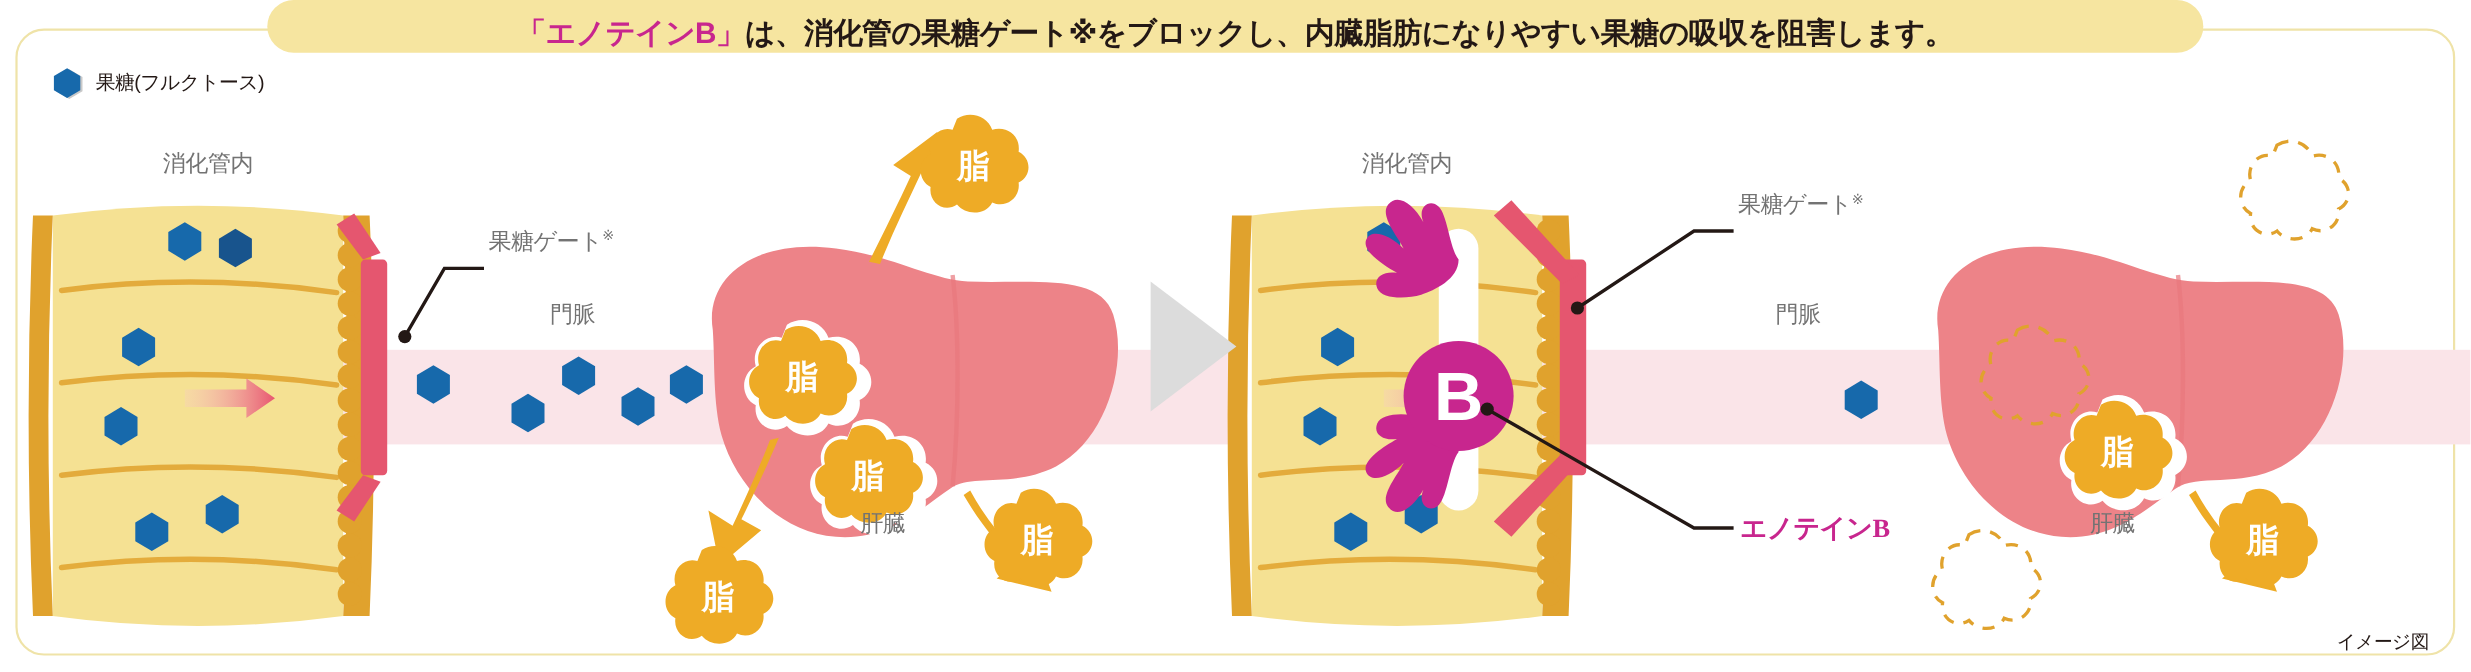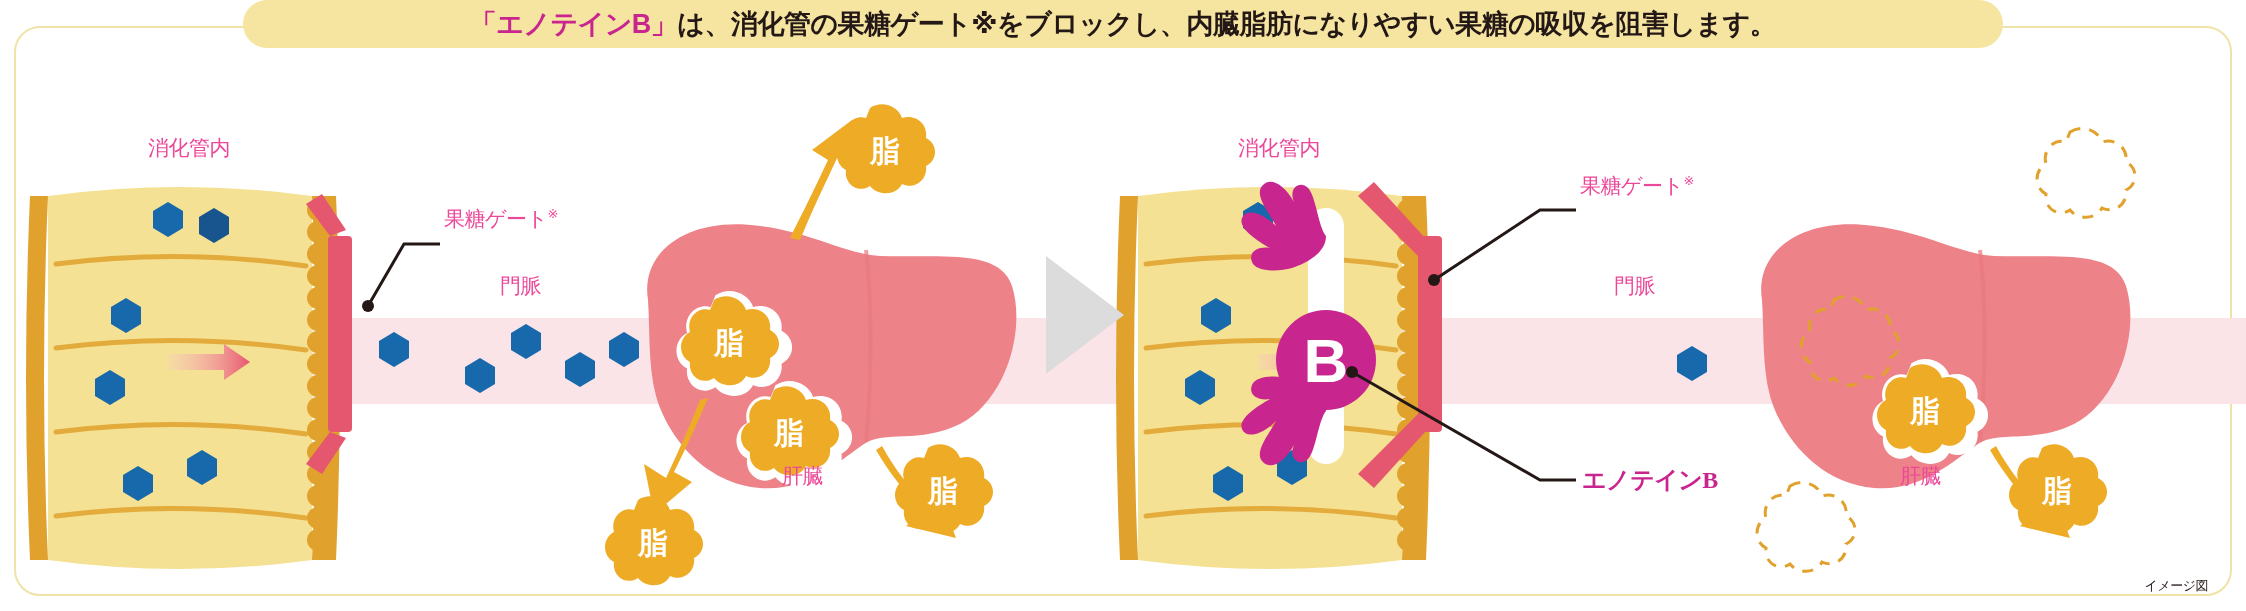--- a/index.html
+++ b/index.html
@@ -21,21 +21,21 @@
     background: #ffffff;
   }
 
   
   .header-pill {
     position: absolute;
     left: 243px; top: 0px;
     width: 1760px; height: 48px;
     background: #f6e5a0;
     border-radius: 24px;
-    display: flex; align-items: center; justify-content: center;
+    display: flex; align-items: flex-end; justify-content: center;
     z-index: 20;
   }
   .header-text {
     font-size: 27px;
     font-weight: bold;
     color: #231815;
     letter-spacing: -0.5px;
     white-space: nowrap;
   }
   .header-text .hl { color: #c8268e; }
@@ -52,32 +52,32 @@
 
   
   .panel { position: absolute; top: 0; height: 611px; }
   .panel-left  { left: 0px;   width: 1120px; }
   .panel-right { left: 1090px; width: 1156px; }
 
   
   .lbl {
     position: absolute;
     font-size: 21px;
-    color: #ec4899;
+    color: #737373;
     white-space: nowrap;
     letter-spacing: -0.5px;
   }
   .lbl-bold { font-weight: normal; font-size: 21px; }
   .lbl-magenta { color: #c8268e; font-weight: bold; font-size: 24px; font-family: Liberation Serif, serif; }
   .lbl-sup { font-size: 13px; vertical-align: super; }
 
   .caption {
     position: absolute;
     right: 38px; bottom: 16px;
-    font-size: 13px; color: #231815;
+    font-size: 17px; color: #231815;
     letter-spacing: -0.5px;
   }
 
   
   .mid-arrow { position: absolute; left: 1040px; top: 250px; z-index: 12; }
 
   svg { display: block; overflow: visible; }
   .svg-stage { position: absolute; left: 0; top: 0; }
 </style>
 </head>
@@ -86,20 +86,29 @@
 <div id="root">
 
   <div class="card"></div>
 
   <div class="header-pill">
     <div class="header-text">
       <span class="hl">「エノテインB」</span><span>は、消化管の果糖ゲート※をブロックし、内臓脂肪になりやすい果糖の吸収を阻害します。</span>
     </div>
   </div>
 
+  <div class="legend">
+    <span class="legend-hex">
+      <svg width="30" height="30" viewBox="0 0 30 30" aria-hidden="true">
+        <polygon points="15,2 27,9 27,22 15,29 3,22 3,9" fill="#c9c9c9" transform="translate(2,1)"></polygon>
+        <polygon points="15,2 27,9 27,22 15,29 3,22 3,9" fill="#1769ab"></polygon>
+      </svg>
+    </span>
+    <span class="legend-label">果糖(フルクトース)</span>
+  </div>
 
   <div class="panel panel-left">
 
     <svg class="svg-stage" width="1120" height="611" viewBox="0 0 1120 611">
       <defs>
         <linearGradient id="fadeArrowL" x1="0" y1="0" x2="1" y2="0">
           <stop offset="0%" stop-color="#f8c7cf" stop-opacity="0.25"></stop>
           <stop offset="100%" stop-color="#e8566f" stop-opacity="1"></stop>
         </linearGradient>
       </defs>

